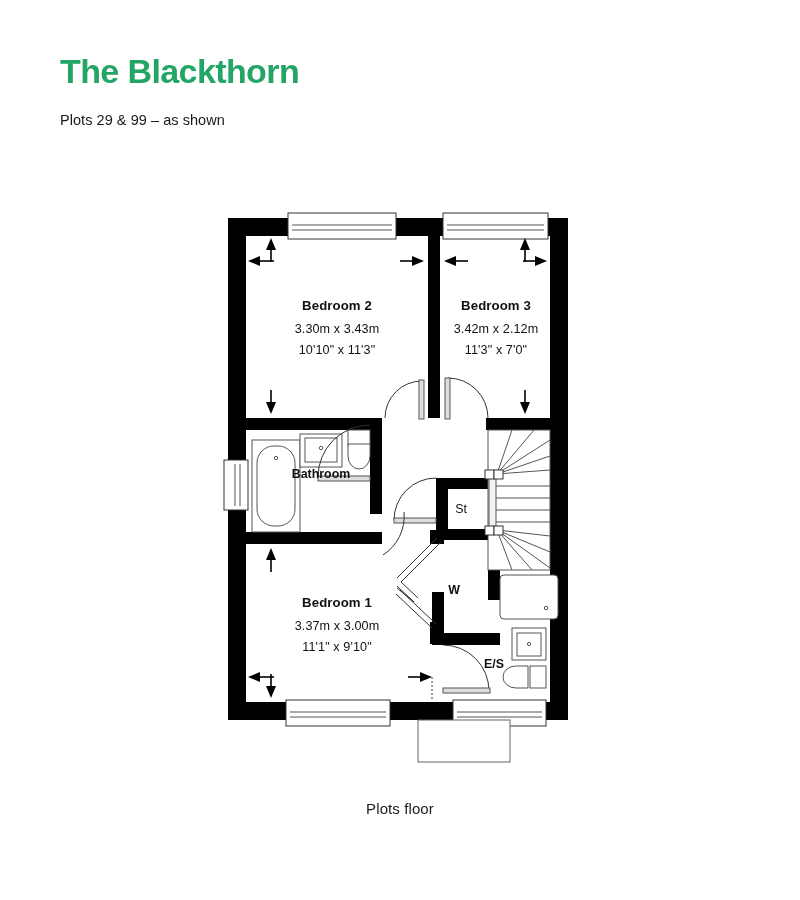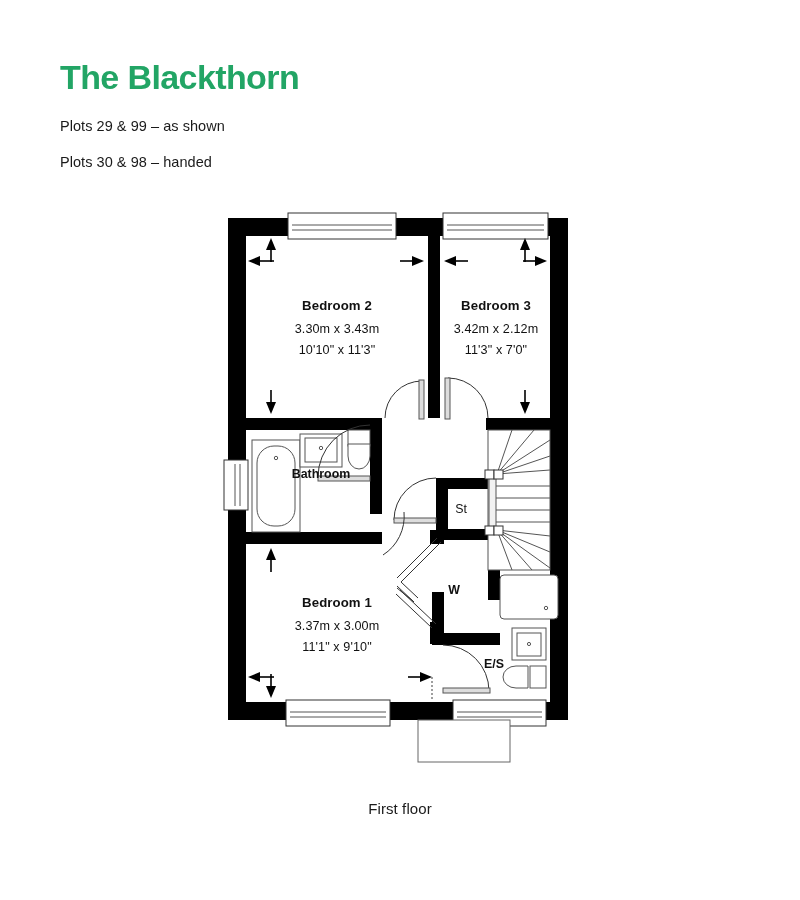--- a/index.html
+++ b/index.html
@@ -22,21 +22,21 @@
     position: absolute;
     left: 60px;
     top: 54px;
     width: 640px;
   }
   #plan-title {
     font-size: 34px;
     font-weight: bold;
     letter-spacing: -0.6px;
     line-height: 1.05;
-    margin: 6px 0 22px 0;
+    margin: 0 0 22px 0;
   }
   .plot-line {
     font-size: 14.5px;
     line-height: 1.2;
     margin: 12px 0 19px 0;
     letter-spacing: 0.05px;
   }
 
   
   #plan-stage {
@@ -95,21 +95,20 @@
     text-anchor: middle;
     fill: #111111;
   }
 </style>
 </head>
 <body>
 
 <div id="header">
   <h1 id="plan-title" style="color:#22a565;">The Blackthorn</h1>
   <p class="plot-line">Plots 29 &amp; 99 – as shown</p>
-  <p class="plot-line">Plots 30 &amp; 98 – handed</p>
 </div>
 
 <div id="plan-stage">
 <svg id="floorplan-svg" width="800" height="900" viewBox="0 0 800 900" xmlns="http://www.w3.org/2000/svg">
 
   <g fill="#000000">
 
     <rect x="228" y="218" width="340" height="18"></rect>
 
     <rect x="228" y="702" width="340" height="18"></rect>
@@ -328,13 +327,13 @@
     <text class="rm-small" x="461" y="513">St</text>
 
     <text class="rm-small-b" x="454" y="594">W</text>
 
     <text class="rm-small-b" x="494" y="668">E/S</text>
   </g>
 
 </svg>
 </div>
 
-<div id="floor-caption">First floor</div>
+<div id="floor-caption">Plots floor</div>
 
 </body></html>

